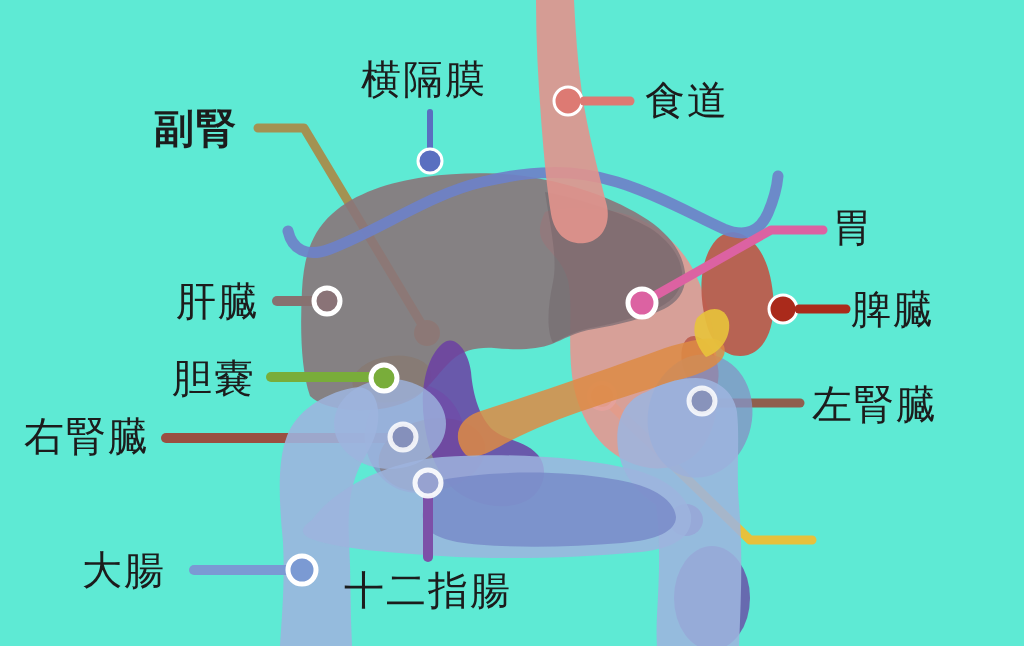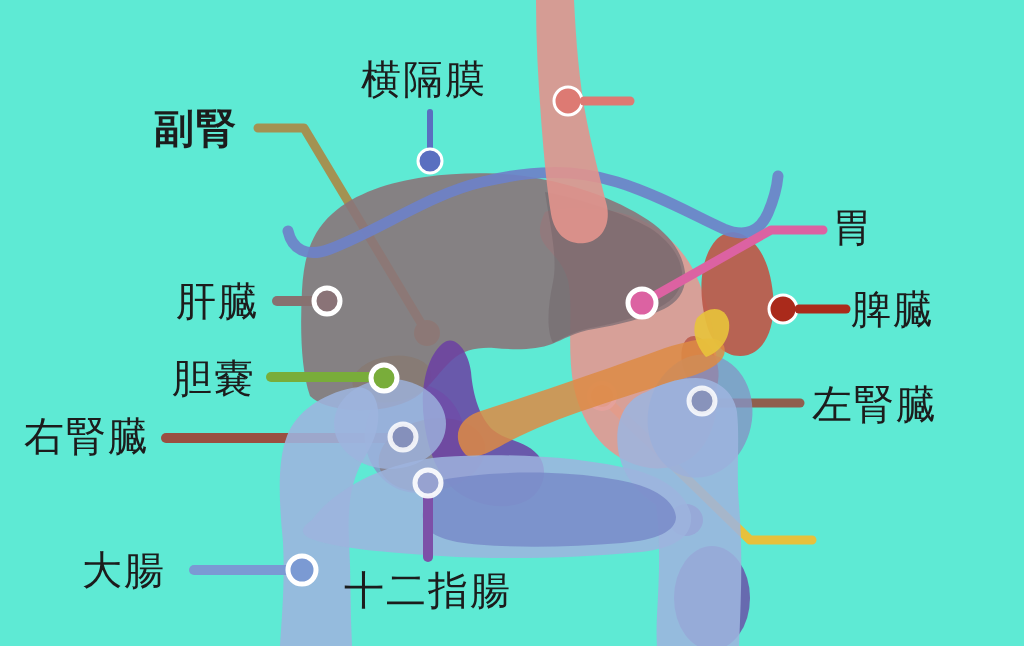--- a/index.html
+++ b/index.html
@@ -106,20 +106,21 @@
         <circle cx="302" cy="570" r="14" stroke="#ffffff" stroke-width="5" fill="#7b9ad3"></circle>
       </g>
       <g>
         <line x1="428" y1="498" x2="428" y2="557" stroke-width="10" stroke-linecap="round" stroke="#7d50a8"></line>
         <circle cx="428" cy="483" r="13" stroke="rgba(255,255,255,0.9)" stroke-width="5" fill="#97a2d0"></circle>
       </g>
     </g>
   </svg>
 
   <div class="organ-label" style="left:361px; top:59px;">横隔膜</div>
+  <div class="organ-label" style="left:645px; top:80px;">食道</div>
   <div class="organ-label" style="left:154px; top:108px;font-weight:bold;">副腎</div>
   <div class="organ-label" style="left:176px; top:281px;text-align:right;">肝臓</div>
   <div class="organ-label" style="left:172px; top:358px;">胆嚢</div>
   <div class="organ-label" style="left:82px;  top:550px;">大腸</div>
   <div class="organ-label" style="left:24px;  top:416px;">右腎臓</div>
   <div class="organ-label" style="left:344px; top:570px;">十二指腸</div>
   <div class="organ-label" style="left:832px; top:207px;">胃</div>
   <div class="organ-label" style="left:851px; top:289px;">脾臓</div>
   <div class="organ-label" style="left:812px; top:384px;">左腎臓</div>
 </div>

